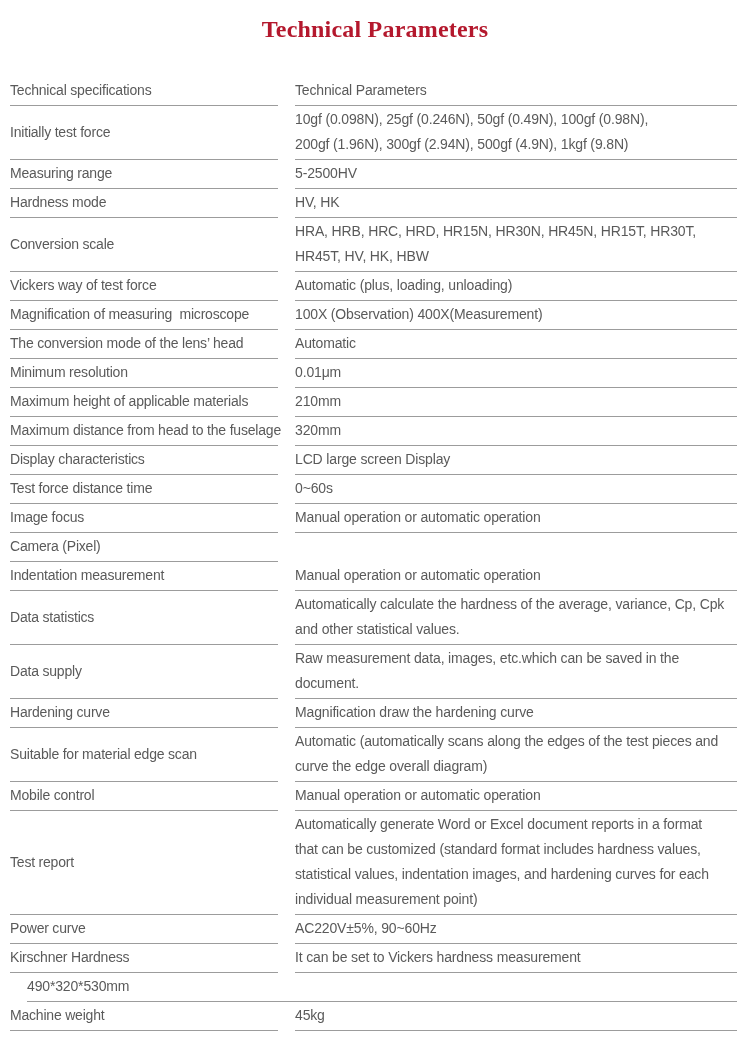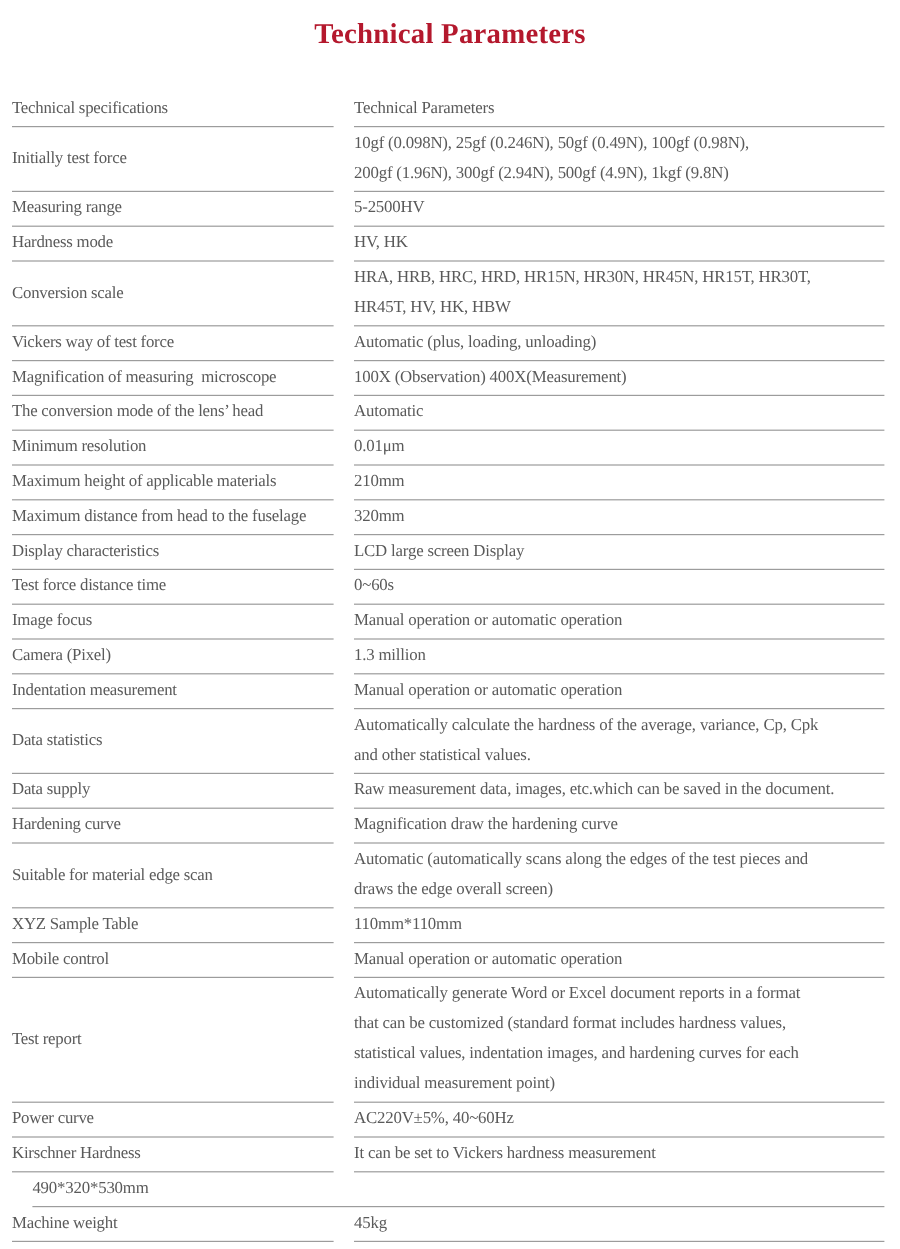--- a/index.html
+++ b/index.html
@@ -23,21 +23,20 @@
   }
   .row { display: flex; align-items: stretch; }
   .cell {
     border-bottom: 1px solid #9c9c9c;
     display: flex;
     align-items: center;
     padding: 1px 0 2px 0;
     color: #5a5a5a;
     font-size: 14px;
     line-height: 25px;
-    font-family: Liberation Serif, serif;
   }
   .cell-l { width: 268px; flex: none; }
   .gap { width: 17px; flex: none; }
   .cell-r { flex: 1; min-width: 0; }
   .lbl { white-space: pre; letter-spacing: -0.2px; }
   .val { white-space: pre-wrap; letter-spacing: -0.15px; }
 </style>
 </head>
 <body>
 
@@ -184,23 +183,20 @@
     <div class="cell cell-r">
       <span class="val">Manual operation or automatic operation</span>
     </div>
   </div>
 
   <div class="row">
     <div class="cell cell-l">
       <span class="lbl">Camera (Pixel)</span>
     </div>
     <div class="gap"></div>
-    <div class="cell cell-r">
-      <span class="val">1.3 million</span>
-    </div>
   </div>
 
   <div class="row">
     <div class="cell cell-l">
       <span class="lbl">Indentation measurement</span>
     </div>
     <div class="gap"></div>
     <div class="cell cell-r">
       <span class="val">Manual operation or automatic operation</span>
     </div>
@@ -237,33 +233,24 @@
     </div>
   </div>
 
   <div class="row">
     <div class="cell cell-l">
       <span class="lbl">Suitable for material edge scan</span>
     </div>
     <div class="gap"></div>
     <div class="cell cell-r">
       <span class="val">Automatic (automatically scans along the edges of the test pieces and
-draws the edge overall screen)</span>
-    </div>
-  </div>
-
-  <div class="row">
-    <div class="cell cell-l">
-      <span class="lbl">XYZ Sample Table</span>
-    </div>
-    <div class="gap"></div>
-    <div class="cell cell-r">
-      <span class="val">110mm*110mm</span>
-    </div>
-  </div>
+curve the edge overall diagram)</span>
+    </div>
+  </div>
+
 
   <div class="row">
     <div class="cell cell-l">
       <span class="lbl">Mobile control</span>
     </div>
     <div class="gap"></div>
     <div class="cell cell-r">
       <span class="val">Manual operation or automatic operation</span>
     </div>
   </div>
@@ -280,21 +267,21 @@
 individual measurement point)</span>
     </div>
   </div>
 
   <div class="row">
     <div class="cell cell-l">
       <span class="lbl">Power curve</span>
     </div>
     <div class="gap"></div>
     <div class="cell cell-r">
-      <span class="val">AC220V±5%, 40~60Hz</span>
+      <span class="val">AC220V±5%, 90~60Hz</span>
     </div>
   </div>
 
   <div class="row">
     <div class="cell cell-l">
       <span class="lbl">Kirschner Hardness</span>
     </div>
     <div class="gap"></div>
     <div class="cell cell-r">
       <span class="val">It can be set to Vickers hardness measurement</span>

